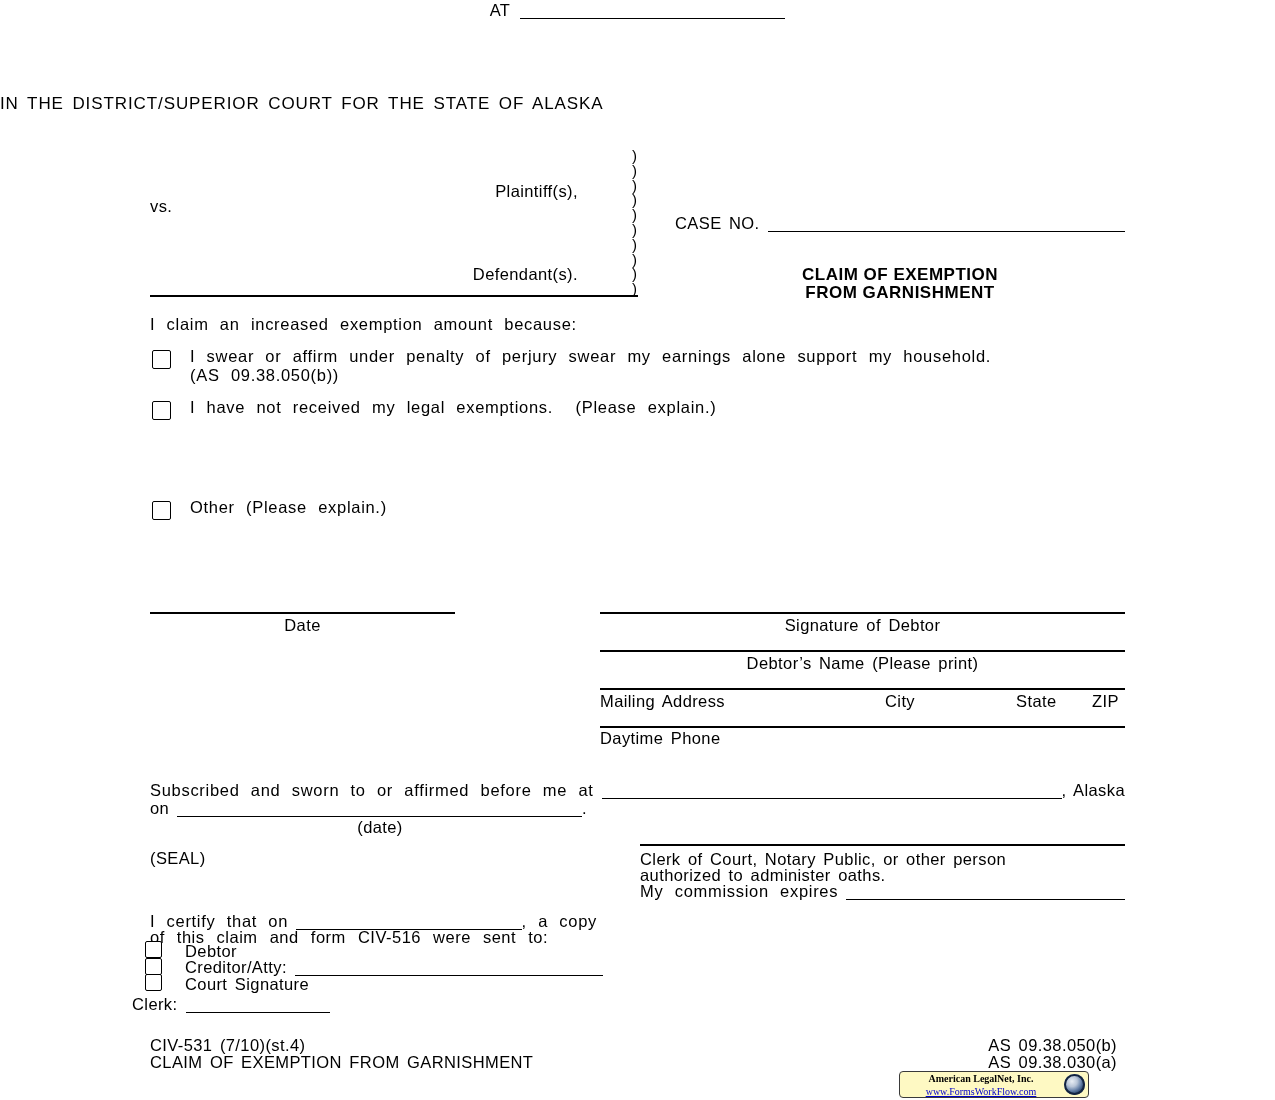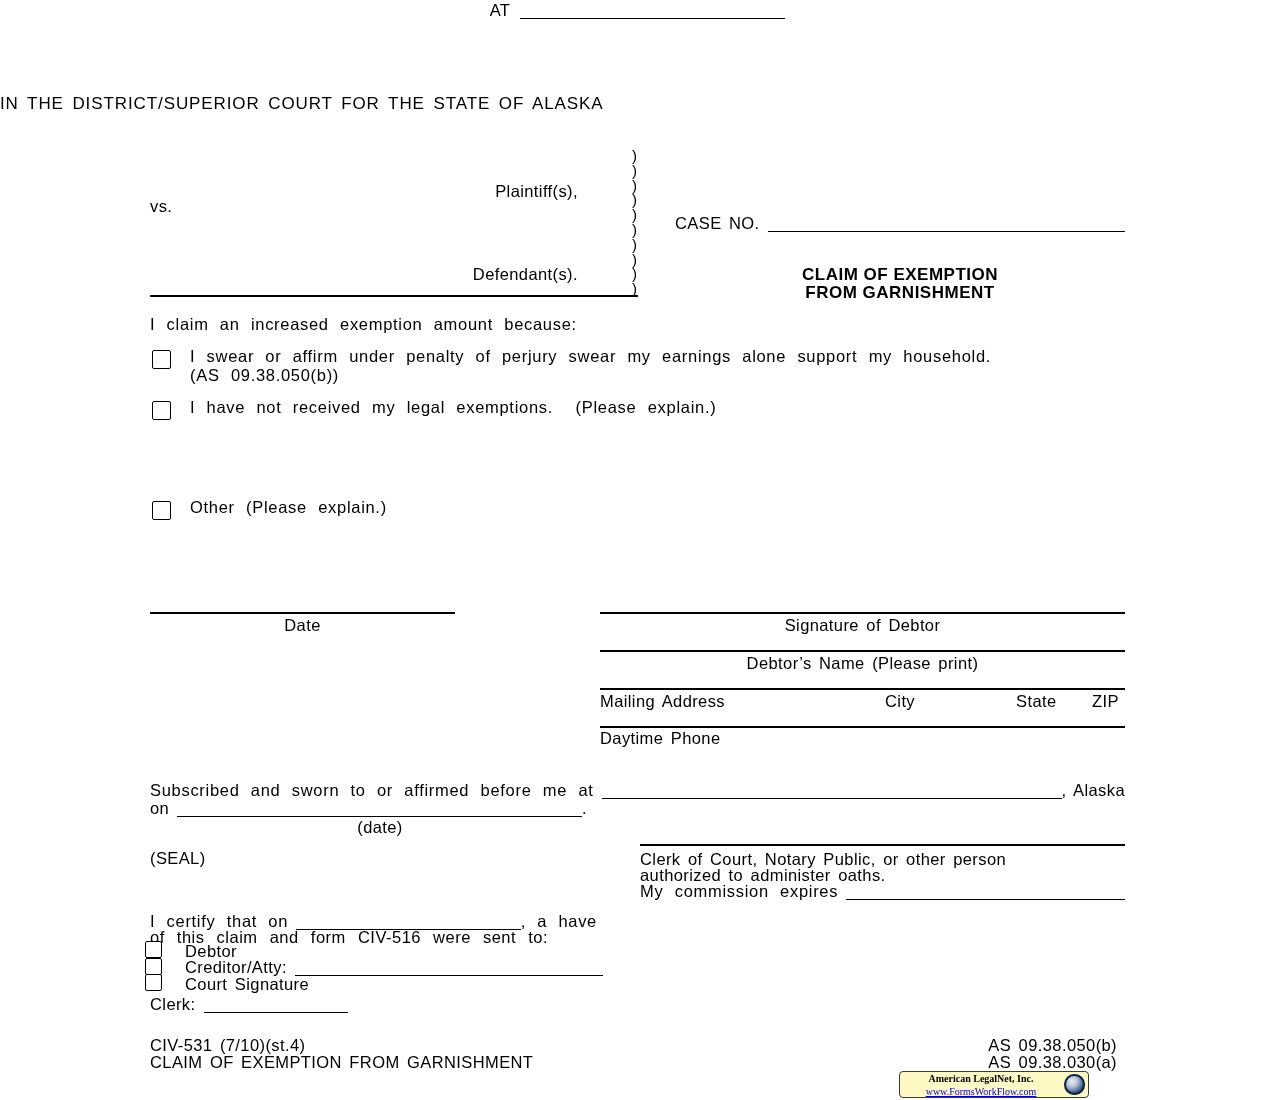--- a/index.html
+++ b/index.html
@@ -157,37 +157,37 @@
   <div class="abs t" style="left:640px;top:850px;">Clerk of Court, Notary Public, or other person</div>
   <div class="abs t" style="left:640px;top:866px;">authorized to administer oaths.</div>
   <div class="row" style="left:640px;top:882px;width:485px;">
     <span class="t just">My commission expires</span>
     <span class="fill"></span>
   </div>
 
   <div class="row" style="left:150px;top:912px;width:447px;">
     <span class="t just">I certify that on</span>
     <span class="fill"></span>
-    <span class="t just">, a have</span>
+    <span class="t just">, a copy</span>
   </div>
   <div class="abs t just2" style="left:150px;top:928px;">of this claim and form CIV-516 were sent to:</div>
 
   <span class="cb small" style="left:145px;top:941px;"></span>
   <div class="abs t" style="left:185px;top:942px;">Debtor</div>
 
   <span class="cb small" style="left:145px;top:958px;"></span>
   <div class="row" style="left:185px;top:958px;width:418px;">
     <span class="t">Creditor/Atty:</span>
     <span class="fill"></span>
   </div>
 
   <span class="cb small" style="left:145px;top:974px;"></span>
   <div class="abs t" style="left:185px;top:975px;">Court Signature</div>
 
-  <div class="row" style="left:150px;top:995px;width:198px;">
+  <div class="row" style="left:132px;top:995px;width:198px;">
     <span class="t">Clerk:</span>
     <span class="fill"></span>
   </div>
 
   <div class="abs t" style="left:150px;top:1036px;">CIV-531 (7/10)(st.4)</div>
   <div class="abs t" style="left:150px;top:1053px;">CLAIM OF EXEMPTION FROM GARNISHMENT</div>
   <div class="abs t right" style="right:158px;top:1036px;">AS 09.38.050(b)</div>
   <div class="abs t right" style="right:158px;top:1053px;">AS 09.38.030(a)</div>
 
   <div class="vendor">

